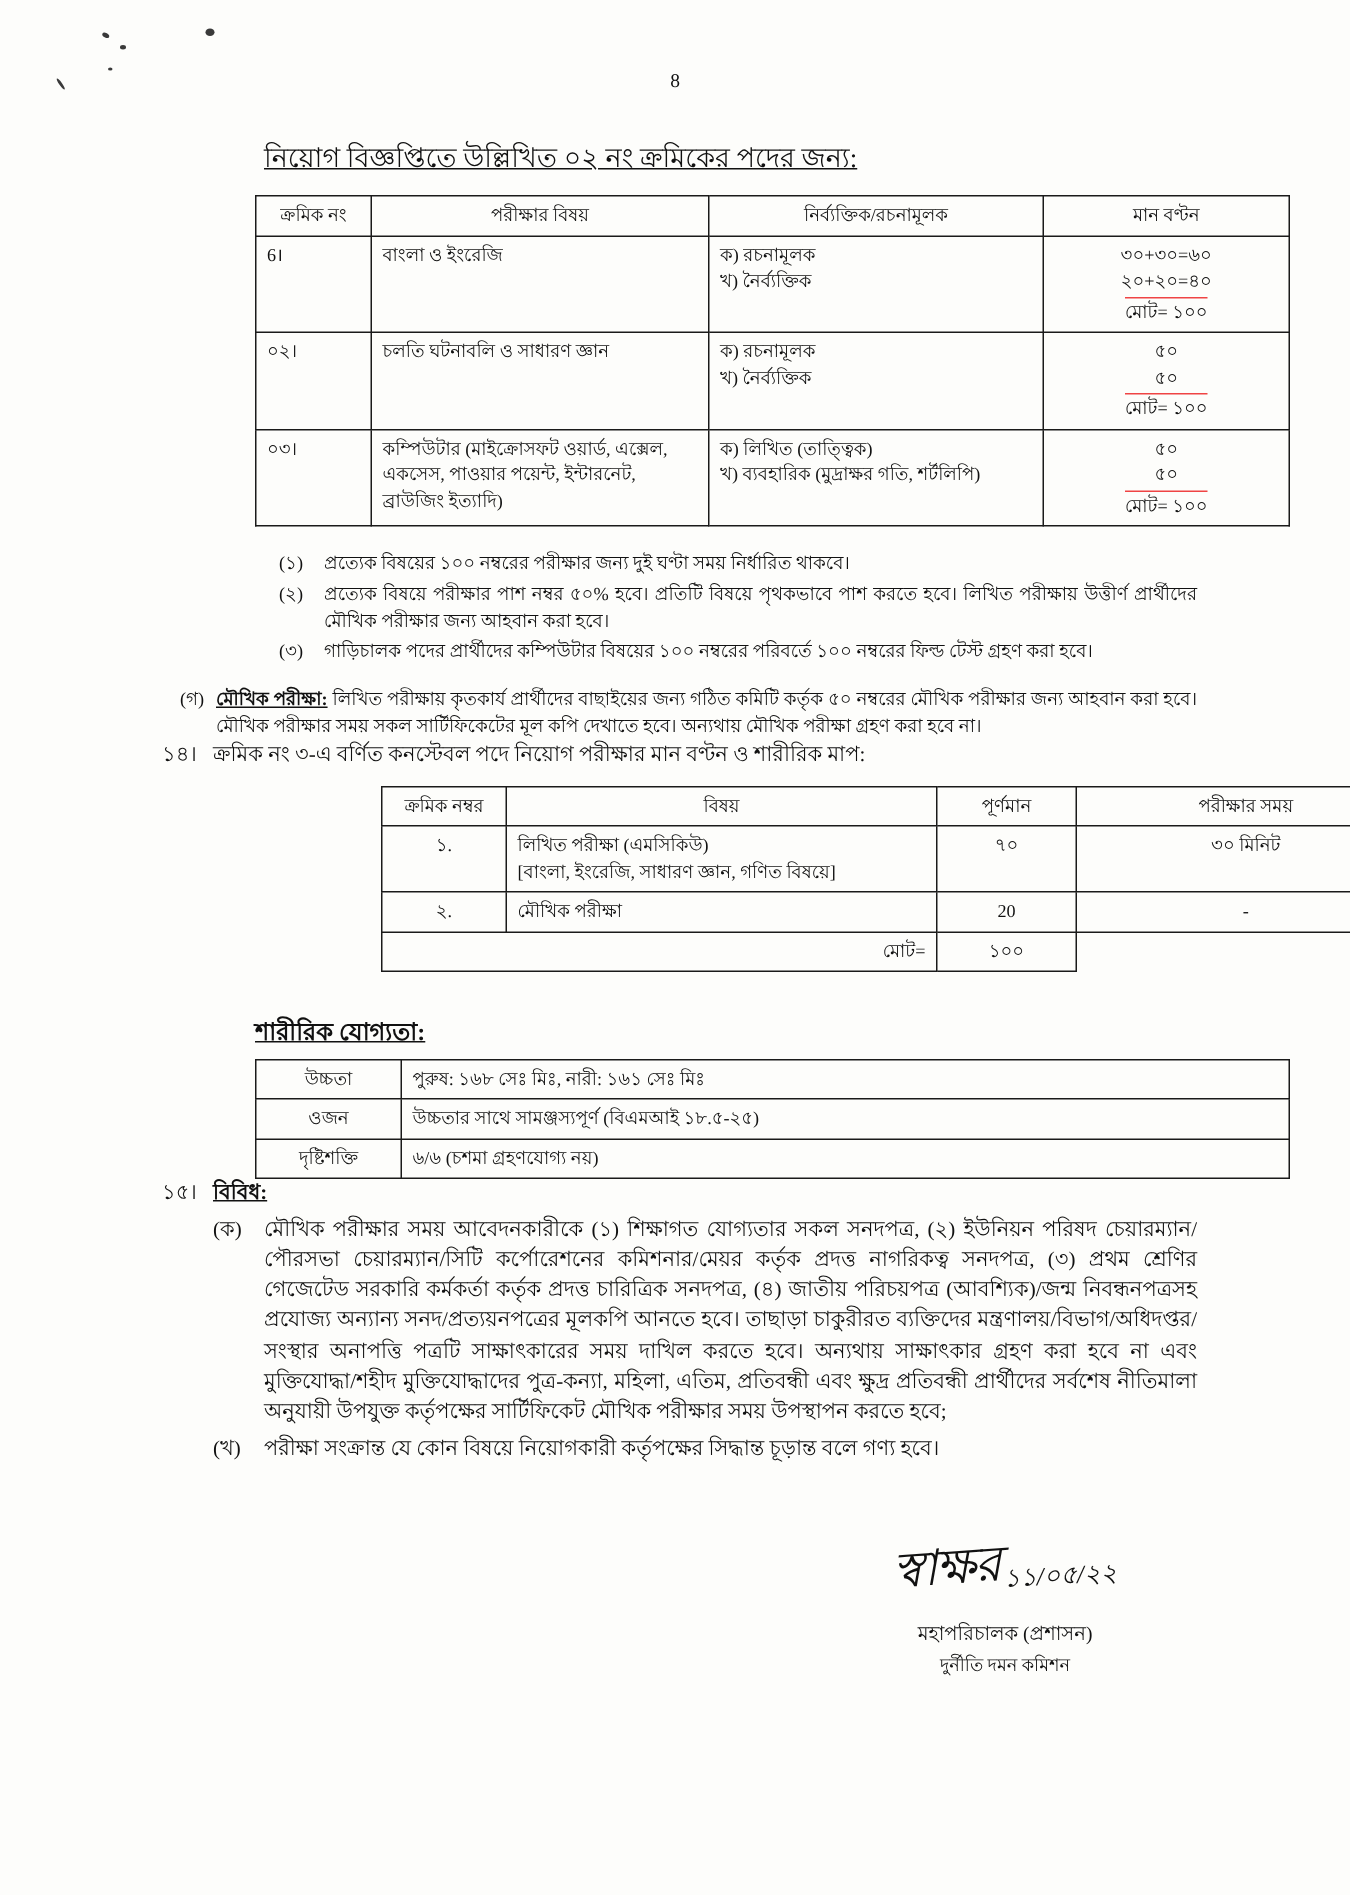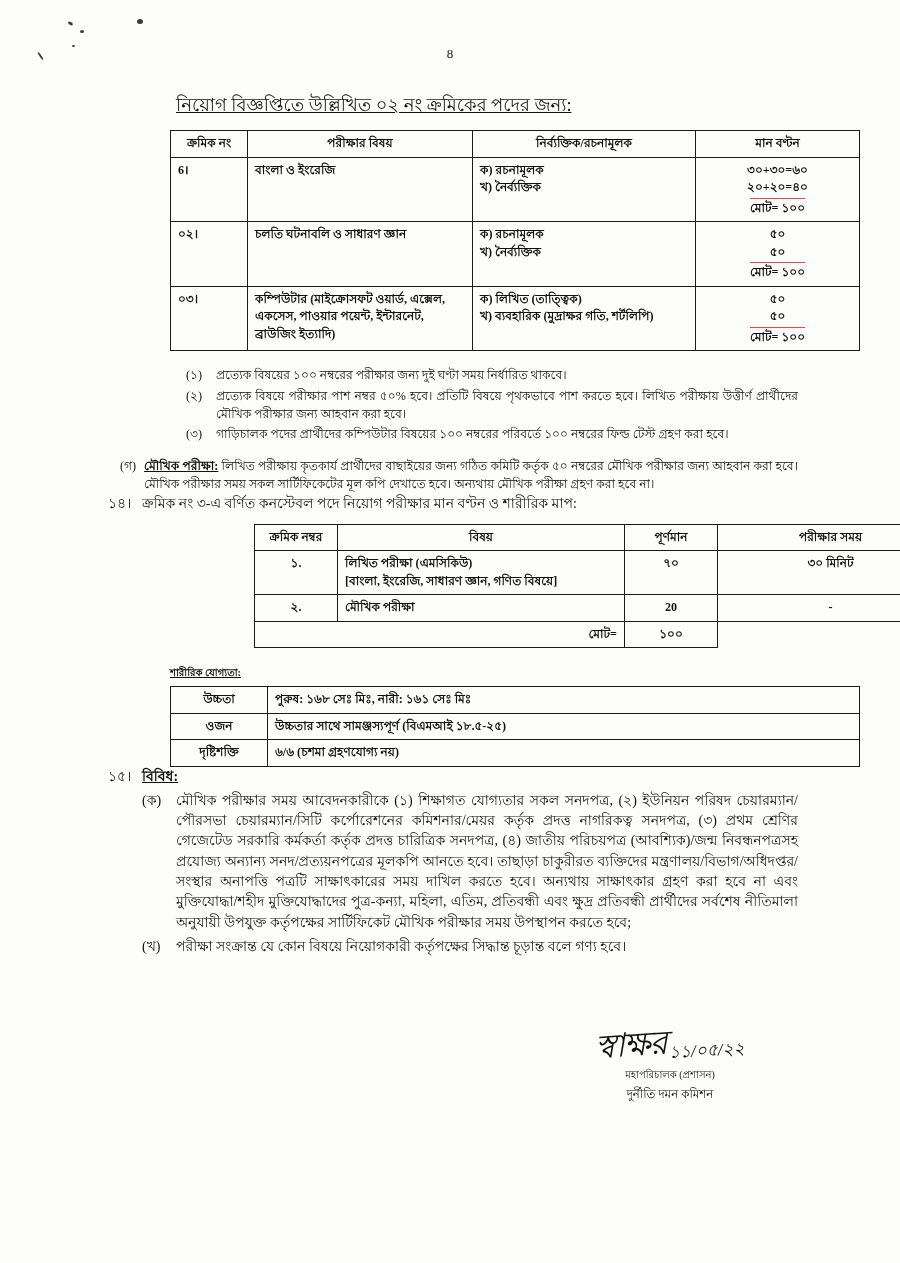--- a/index.html
+++ b/index.html
@@ -52,21 +52,21 @@
   }
   table.grid {
     border-collapse: collapse;
     width: 100%;
     font-size: 12.1px;
   }
   table.grid td, table.grid th {
     border: 1px solid #1a1a1a;
     padding: 4px 7px;
     vertical-align: top;
-    font-weight: bold;
+    font-weight: normal;
     text-align: left;
   }
   table.grid th {
     text-align: center;
   }
   .tbl1 {
     margin: 0 0 0 62px;
     width: 628px;
   }
   .tbl1 td.c, .tbl1 th.c { text-align: center; }
@@ -96,22 +96,22 @@
   .sec .no { width: 34px; flex: none; }
   .sec .bd { flex: 1; font-family: Liberation Serif, serif; }
   .tbl2 {
     margin: 10px 0 0 146px;
     width: 546px;
   }
   .tbl2 td, .tbl2 th { font-size: 12.1px; }
   .tbl2 .c { text-align: center; }
   .tbl2 .r { text-align: right; }
   .phys-title {
-    margin: 18px 0 5px 62px;
-    font-size: 10px;
+    margin: 29px 0 5px 62px;
+    font-size: 16px;
   }
   .tbl3 {
     margin: 0 0 0 62px;
     width: 410px;
   }
   .tbl3 td { font-size: 12.1px; }
   .tbl3 td.k { width: 82px; text-align: center; }
   .misc-body { margin-top: 2px; }
   .misc-row { display: flex; margin-top: 4px; }
   .misc-row .mk { width: 34px; flex: none; }
@@ -134,21 +134,21 @@
     display: inline-block;
     line-height: 1;
   }
   .sign-date {
     font-size: 17px;
     font-style: italic;
     margin-top: -10px;
     transform: rotate(-3deg);
     display: inline-block;
   }
-  .sign-name { margin-top: 2px; font-size: 10px; }
+  .sign-name { margin-top: 14px; font-size: 13px; }
   .sign-org { margin-top: 1px; font-size: 11.8px; }
 </style>
 </head>
 <body>
 
 <div class="page">
 
   <div class="speck" style="left:68px;top:22px;width:5px;height:3px;transform:rotate(30deg);"></div>
   <div class="speck" style="left:80px;top:30px;width:4px;height:3px;"></div>
   <div class="speck" style="left:137px;top:19px;width:6px;height:5px;"></div>

